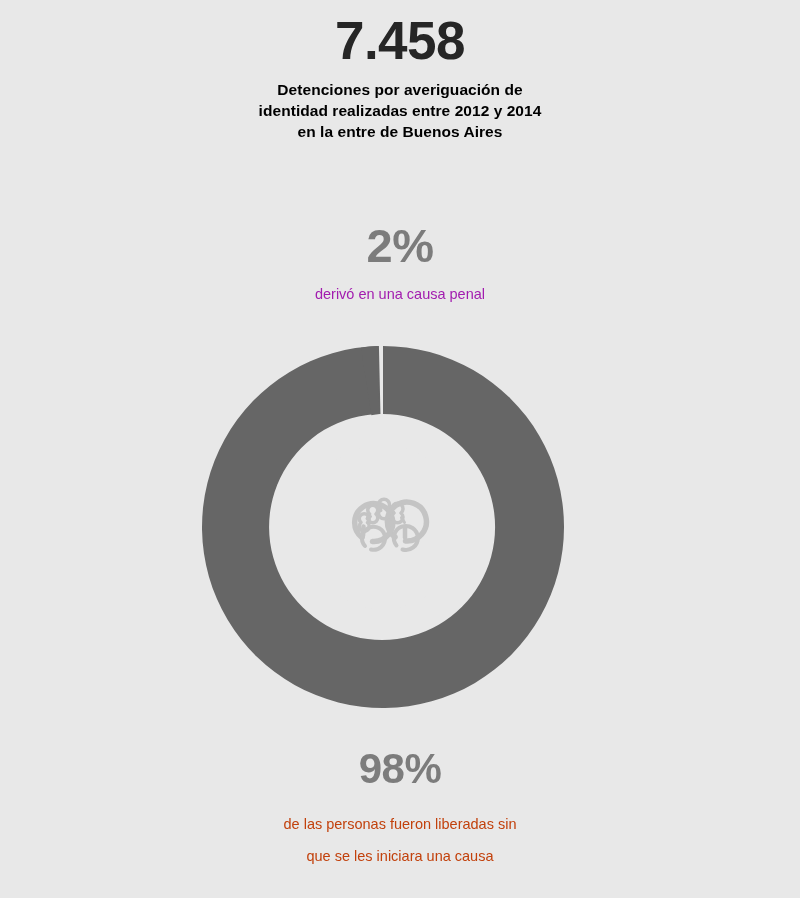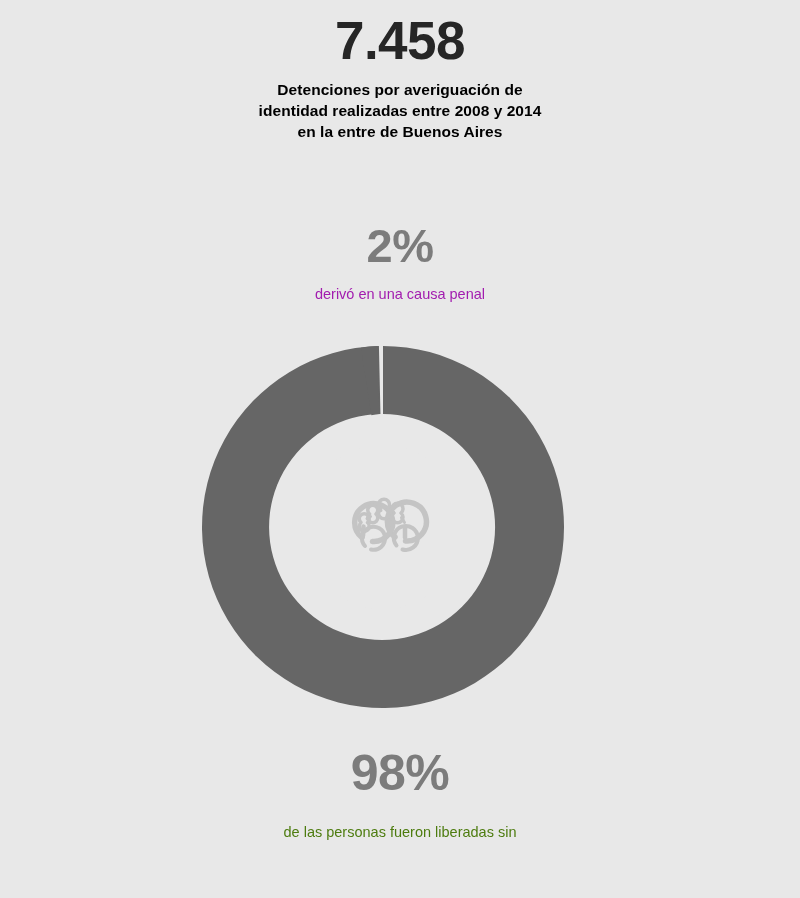--- a/index.html
+++ b/index.html
@@ -89,21 +89,21 @@
 
   
   .stat-bottom {
     position: absolute;
     top: 748px;
     left: 0;
     width: 800px;
     text-align: center;
   }
   .stat-bottom .pct {
-    font-size: 50px;
+    font-size: 42px;
     font-weight: bold;
     color: #7c7c7c;
     line-height: 1;
     letter-spacing: -0.5px;
   }
   .stat-bottom .pct-caption {
     font-size: 14.5px;
     font-weight: normal;
     color: #3a3a3a;
     margin-top: 18px;
@@ -115,21 +115,21 @@
 </style>
 </head>
 <body style="background: rgb(232, 232, 232);">
 
 <div class="infographic">
 
   <div class="header">
     <div class="headline-number" style="color: rgb(38, 38, 38);">7.458</div>
     <div class="headline-caption" style="color: #000000;">
       <span class="cap-line">Detenciones por averiguación de</span>
-      <span class="cap-line">identidad realizadas entre 2008 y 2014</span>
+      <span class="cap-line">identidad realizadas entre 2012 y 2014</span>
       <span class="cap-line">en la entre de Buenos Aires</span>
     </div>
   </div>
 
   <div class="stat-top">
     <div class="pct" style="color: rgb(124, 124, 124);"><span>2%</span></div>
     <div class="pct-caption" style="color: #a21caf;">derivó en una causa penal</div>
   </div>
 
   <div class="donut-wrap">
@@ -183,18 +183,19 @@
         <path d="M 165.0 172.5 L 168.5 170.5" stroke-width="3"></path>
         <path d="M 175.5 165.5 L 179.0 164.5" stroke-width="3"></path>
         <path d="M 187.0 164.0 L 191.5 166.0" stroke-width="3"></path>
         <path d="M 199.5 171.5 L 202.5 176.5" stroke-width="3"></path>
       </g>
     </svg>
   </div>
 
   <div class="stat-bottom">
     <div class="pct" style="color: rgb(124, 124, 124);">98%</div>
-    <div class="pct-caption" style="color: #4d7c0f;">
+    <div class="pct-caption" style="color: #c2410c;">
       <span class="cap-line">de las personas fueron liberadas sin</span>
+      <span class="cap-line">que se les iniciara una causa</span>
     </div>
   </div>
 
 </div>
 
 </body></html>

